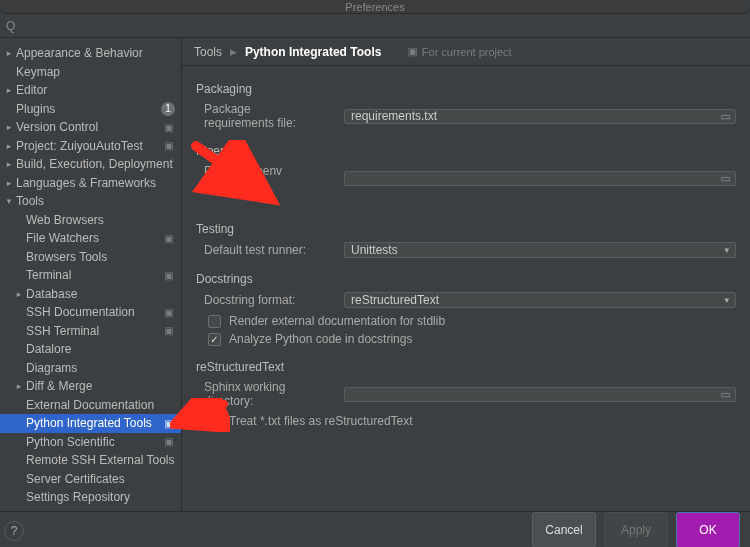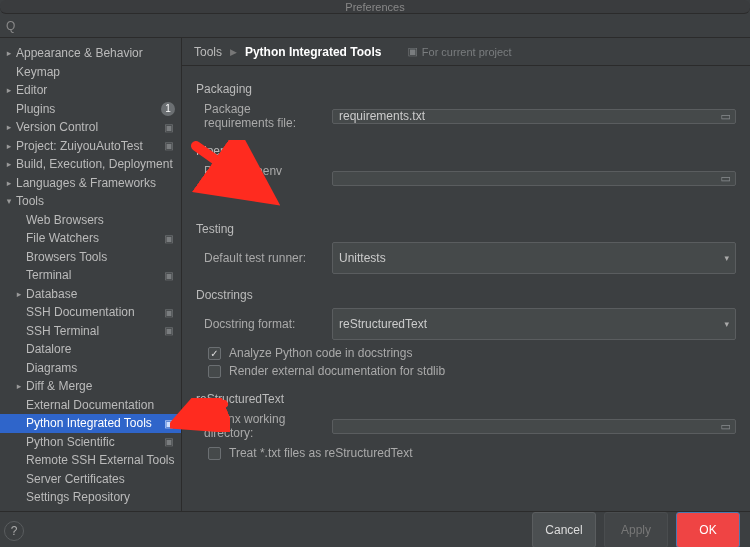--- a/index.html
+++ b/index.html
@@ -113,21 +113,21 @@
     padding: 8px 14px 12px 14px;
   }
   .section-title {
     color: #bbbbbb;
     margin: 8px 0 6px 0;
   }
   .form-row {
     display: flex;
     align-items: center;
     margin: 6px 0;
-    gap: 10px;
+    gap: 22px;
   }
   .form-label {
     width: 126px;
     color: #aaa;
     text-align: left;
     padding-left: 8px;
   }
   .field {
     flex: 1;
     height: 15px;
@@ -139,21 +139,21 @@
     padding: 0 6px;
     color: #ccc;
     position: relative;
   }
   .field .browse {
     position: absolute; right: 4px; top: 50%; transform: translateY(-50%);
     color: #8a8d8f; font-size: 11px;
   }
   .select {
     flex: 1;
-    height: 32px;
+    height: 16px;
     background: #45494a;
     border: 1px solid #5a5d5f;
     border-radius: 2px;
     display: flex; align-items: center;
     padding: 0 6px; color: #ccc; position: relative;
   }
   .select .caret {
     position: absolute; right: 6px; top: 50%; transform: translateY(-50%);
     color: #aaa; font-size: 9px;
   }
@@ -181,21 +181,21 @@
     background: #3c3f41;
   }
   .btn {
     min-width: 64px; height: 36px;
     border: 1px solid #5a5d5f; border-radius: 3px;
     background: #4b4f51; color: #ddd;
     display: inline-flex; align-items: center; justify-content: center;
     cursor: pointer;
   }
   .btn.disabled { color: #777; border-color: #4a4d4f; background: #424547; }
-  .btn.primary { background: #ef4444; border-color: #4879b0; color: #fff; }
+  .btn.primary { background: #a21caf; border-color: #4879b0; color: #fff; }
   .help-corner {
     position: absolute; left: 4px; bottom: 6px;
     width: 20px; height: 20px; border-radius: 10px;
     border: 1px solid #5a5d5f; color: #aaa;
     display: flex; align-items: center; justify-content: center;
     background: #3c3f41;
   }
 
   
   .arrow {
@@ -370,26 +370,26 @@
 
       <div class="section-title" style="margin-top:14px">Docstrings</div>
       <div class="form-row">
         <div class="form-label">Docstring format:</div>
         <div class="select">
           <span>reStructuredText</span>
           <span class="caret">▾</span>
         </div>
       </div>
       <div class="check-row">
+        <span class="chkbox"></span>
+        <span>Render external documentation for stdlib</span>
+      </div>
+      <div class="check-row">
         <span class="chkbox checked"></span>
         <span>Analyze Python code in docstrings</span>
-      </div>
-      <div class="check-row">
-        <span class="chkbox"></span>
-        <span>Render external documentation for stdlib</span>
       </div>
 
       <div class="section-title" style="margin-top:14px">reStructuredText</div>
       <div class="form-row">
         <div class="form-label">Sphinx working directory:</div>
         <div class="field">
           <span></span>
           <span class="browse">▭</span>
         </div>
       </div>

